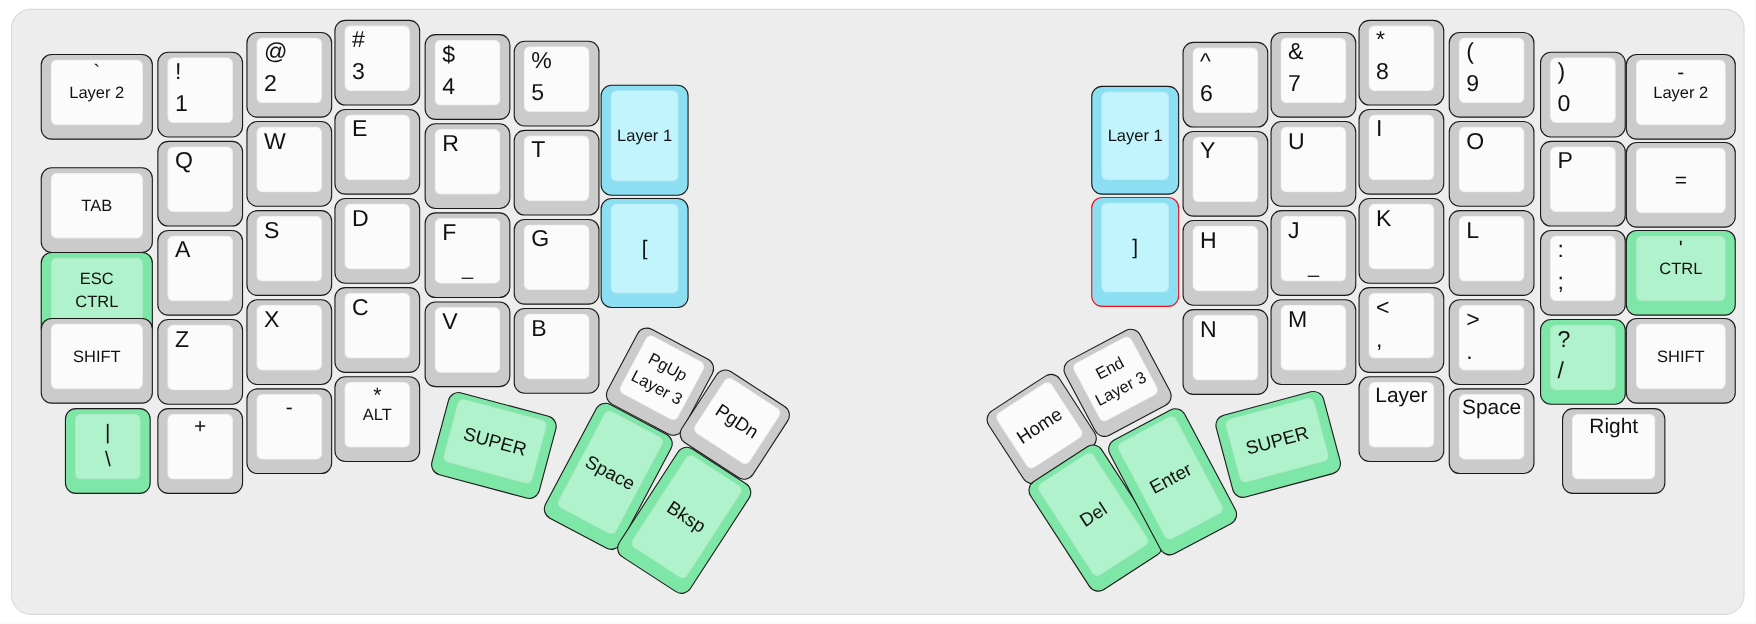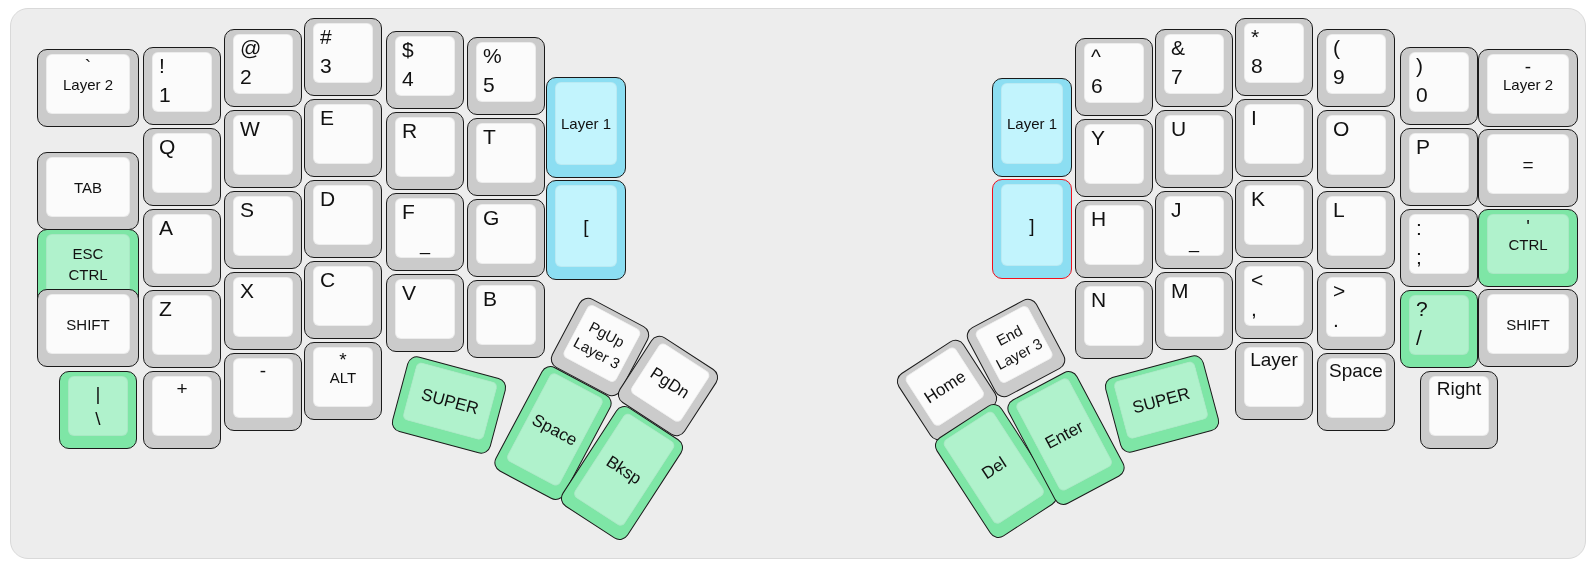--- a/index.html
+++ b/index.html
@@ -394,21 +394,21 @@
       <div class="cap">
         <div class="lg tc">'</div>
         <div class="lg c">CTRL</div>
       </div>
     </div>
     <div class="key white" style="left: 1478px; top: 289px; width: 100px; height: 78px;">
       <div class="cap">
         <div class="lg c">SHIFT</div>
       </div>
     </div>
-    <div class="key white" style="left: 1420px; top: 371px; width: 78px; height: 78px;">
+    <div class="key white" style="left: 1420px; top: 371px; width: 94px; height: 78px;">
       <div class="cap">
         <div class="lg tc">Right</div>
       </div>
     </div>
     <div class="key white" style="left: 908px; top: 351px; width: 78px; height: 78px; transform: rotate(-33deg);">
       <div class="cap">
         <div class="lg cb">Home</div>
       </div>
     </div>
     <div class="key white" style="left: 977px; top: 309px; width: 78px; height: 78px; transform: rotate(-28deg);">

